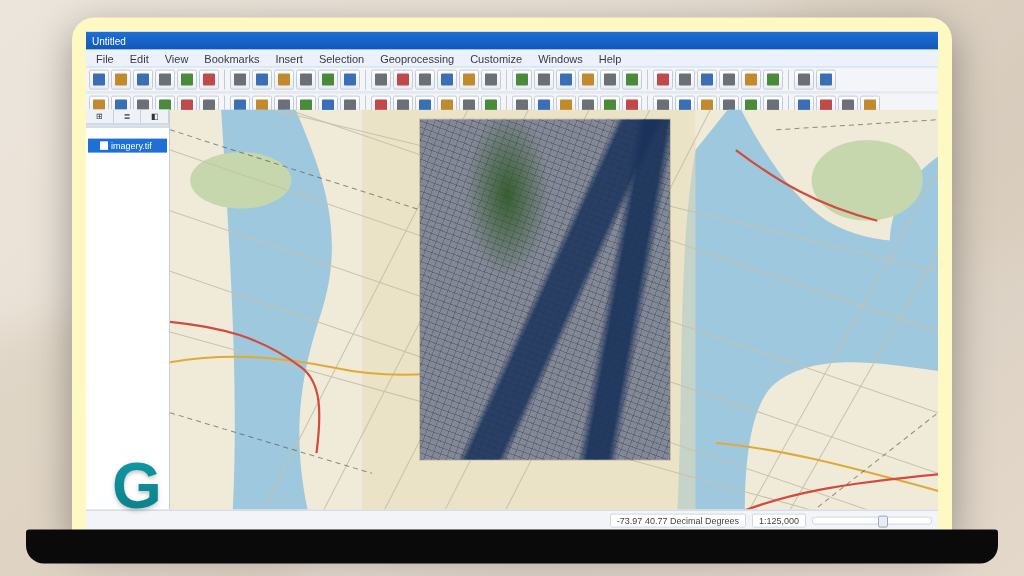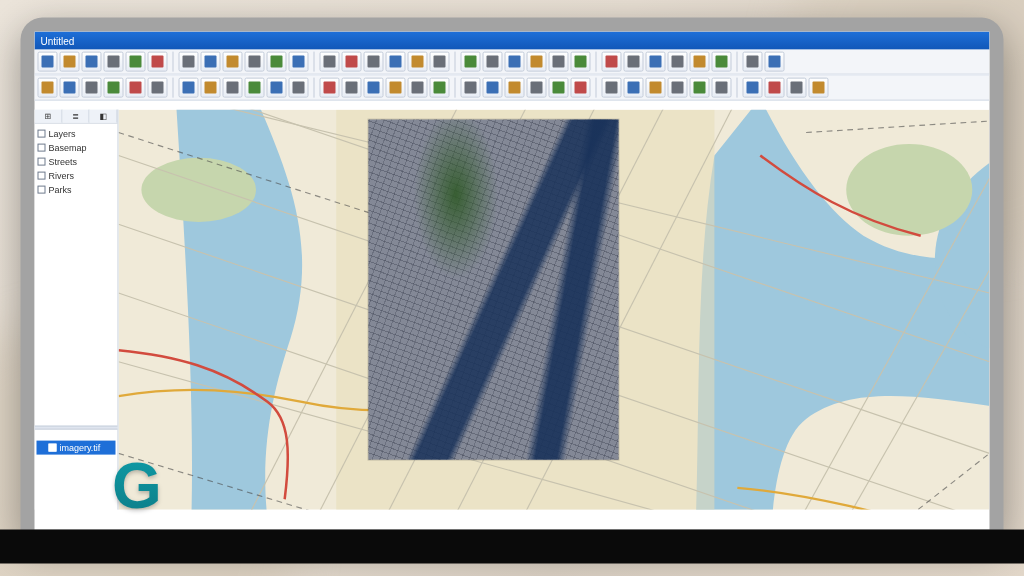--- a/index.html
+++ b/index.html
@@ -8,23 +8,23 @@
     background: linear-gradient(135deg, #ece5db 0%, #e8dfd3 40%, #d9cfc2 70%, #e3d8ca 100%);
     position: relative;
   }
   
   .bg-blob { position:absolute; border-radius:50%; filter: blur(22px); opacity:.35; }
   .bg-blob.a { width:420px; height:420px; background:#cdbfa8; left:-120px; bottom:-160px; }
   .bg-blob.b { width:380px; height:380px; background:#d6c9b4; right:-140px; top:-120px; }
 
   
   .laptop {
-    position:absolute; left:50%; top:50%; width:983px; height:520px;
+    position:absolute; left:50%; top:50%; width:880px; height:520px;
     transform:translate(-50%,-52%);
-    background:#a3a3a3; border-radius:22px 22px 6px 6px;
+    background:#fef9c3; border-radius:22px 22px 6px 6px;
     box-shadow: 0 12px 40px rgba(0,0,0,.35);
     padding:14px 14px 8px 14px;
   }
   .laptop:after{
     content:""; position:absolute; left:-46px; right:-46px; bottom:-26px; height:34px;
     background:#0a0a0a; border-radius:3px 3px 18px 18px;
   }
   .screen {
     width:100%; height:100%; background:#fff; position:relative; overflow:hidden;
   }
@@ -103,20 +103,32 @@
 
 <div class="logo"><span>G</span></div>
 
 <div class="laptop">
   <div class="screen">
 
     <div class="titlebar">
       <span>Untitled</span>
     </div>
 
+    <div class="menubar" id="menubar">
+        <span>File</span>
+        <span>Edit</span>
+        <span>View</span>
+        <span>Bookmarks</span>
+        <span>Insert</span>
+        <span>Selection</span>
+        <span>Geoprocessing</span>
+        <span>Customize</span>
+        <span>Windows</span>
+        <span>Help</span>
+      </div>
 
     <div class="toolbar" id="tb1">
         <div class="tb-btn" style="--g: #3b6fb5;"></div>
         <div class="tb-btn" style="--g: #c28a2e;"></div>
         <div class="tb-btn" style="--g: #3b6fb5;"></div>
         <div class="tb-btn" style="--g: #6a6f78;"></div>
         <div class="tb-btn" style="--g: #4a8a3a;"></div>
         <div class="tb-btn" style="--g: #c04a4a;"></div>
         <div class="tb-sep"></div>
         <div class="tb-btn" style="--g: #6a6f78;"></div>
@@ -192,42 +204,20 @@
         <div class="tb-btn" style="--g: #c28a2e;"></div>
       </div>
 
     <div class="workspace">
 
       <div class="sidepanel">
         <div class="tabs" id="toc-tabs">
             <div class="tab">⊞</div>
             <div class="tab">≣</div>
             <div class="tab">◧</div>
-          </div>
-        <div class="list" id="toc-top">
-            <div class="item">
-              <div class="cb"></div>
-              <span>Layers</span>
-            </div>
-            <div class="item">
-              <div class="cb"></div>
-              <span>Basemap</span>
-            </div>
-            <div class="item">
-              <div class="cb"></div>
-              <span>Streets</span>
-            </div>
-            <div class="item">
-              <div class="cb"></div>
-              <span>Rivers</span>
-            </div>
-            <div class="item">
-              <div class="cb"></div>
-              <span>Parks</span>
-            </div>
           </div>
         <div class="splitter"></div>
         <div class="list" id="toc-bot" style="flex:0 0 80px">
             <div class="item">
               <span></span>
             </div>
             <div class="item">
               <span></span>
             </div>
             <div class="item sel">
@@ -284,15 +274,25 @@
             <path d="M0,300 L200,360"></path>
             <path d="M600,20 L760,10"></path>
             <path d="M620,410 L760,300"></path>
           </g>
         </svg>
 
         <div class="imagery-overlay"></div>
       </div>
     </div>
 
+    <div class="statusbar">
+      <span style="flex:1"></span>
+      <span class="cell">-73.97  40.77 Decimal Degrees</span>
+      <span class="cell">
+        <span>1:</span><span>125,000</span>
+      </span>
+      <div class="track">
+        <div class="thumb" id="zoom-thumb" style="left: 55%;"></div>
+      </div>
+    </div>
 
   </div>
 </div>
 
 </body></html>

